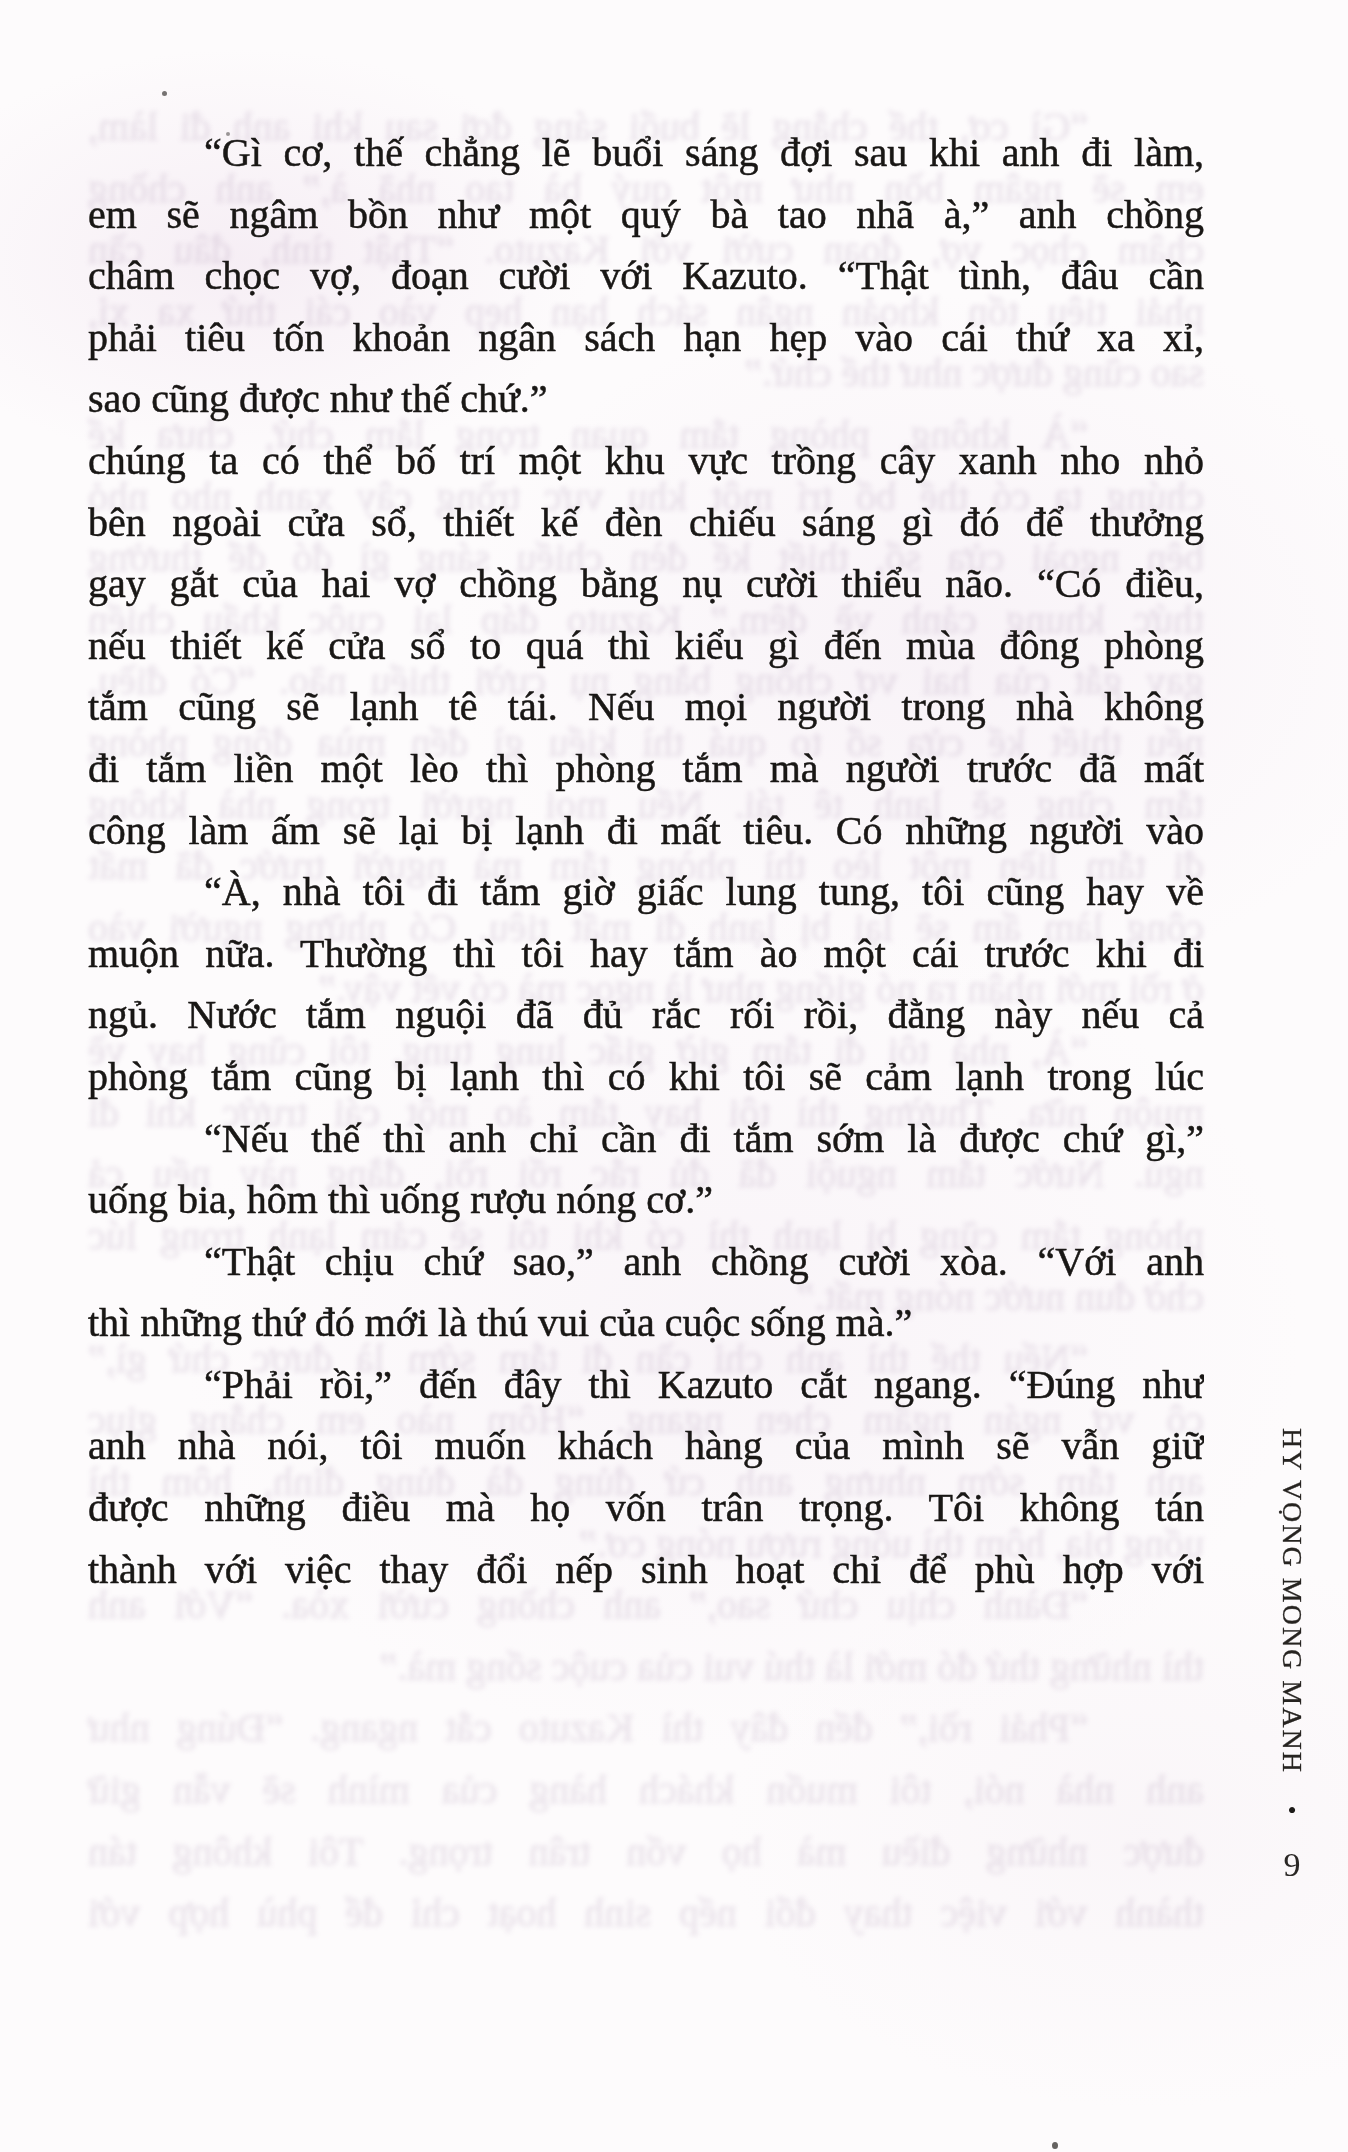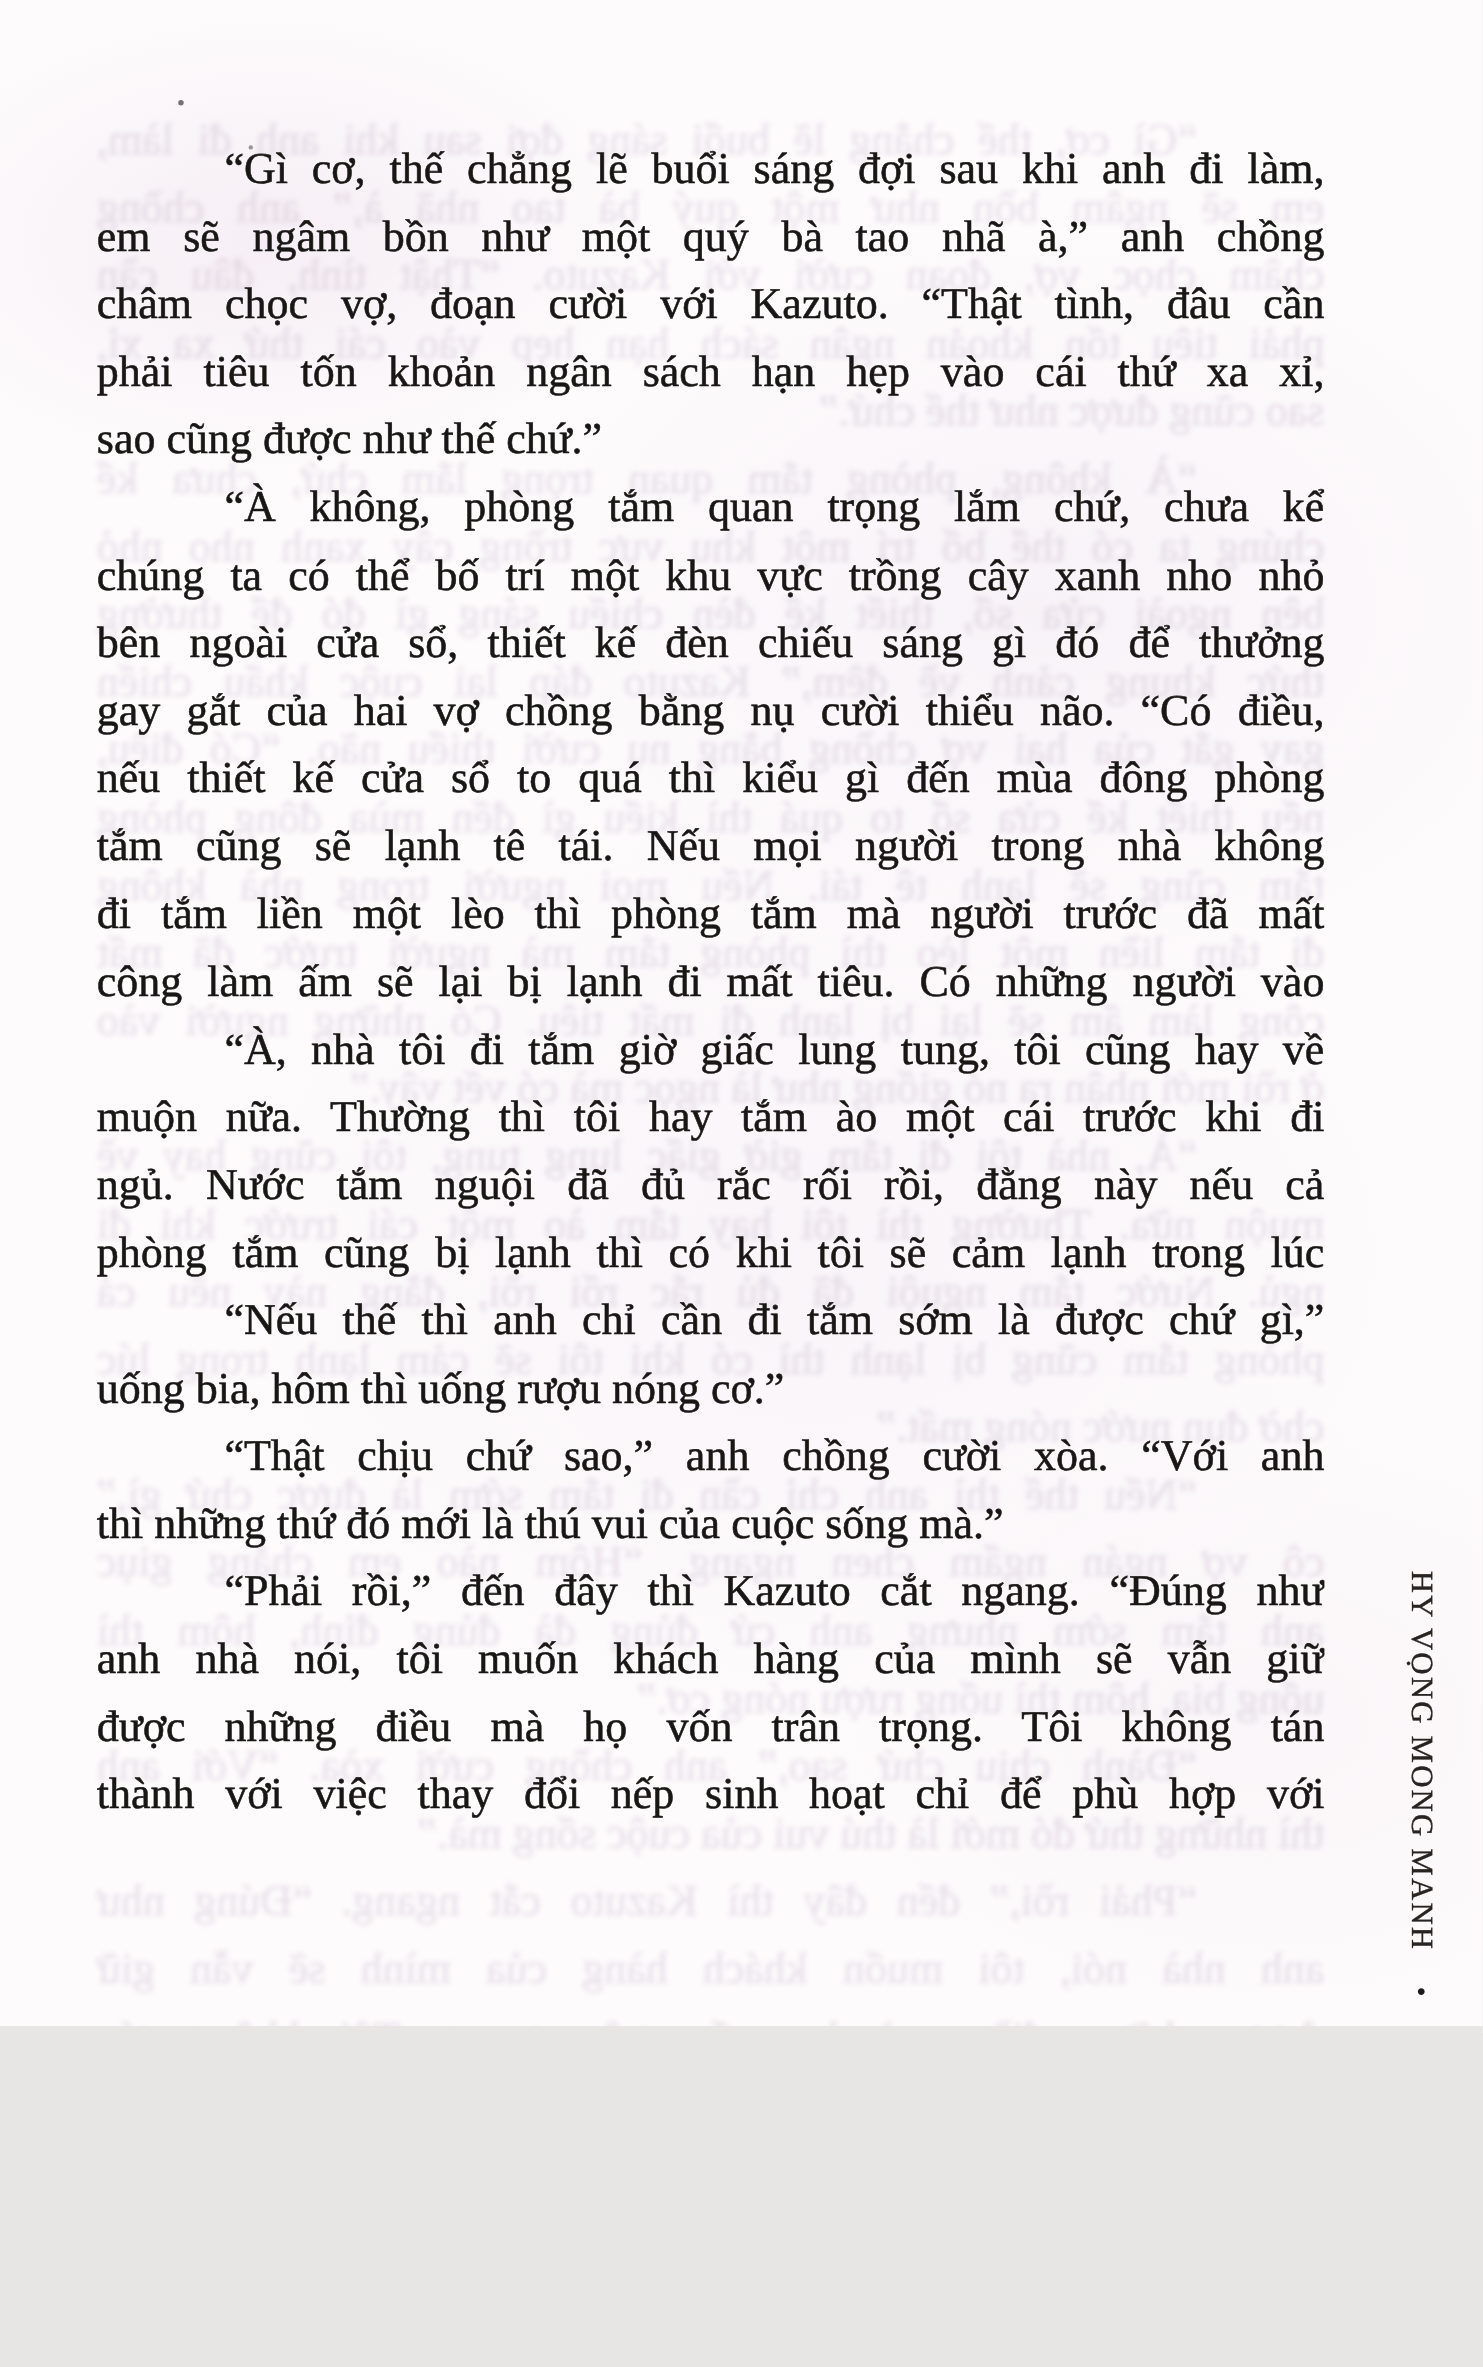--- a/index.html
+++ b/index.html
@@ -1,19 +1,19 @@
 <!DOCTYPE html>
 <html><head>
 <meta charset="utf-8">
 <style>
   html, body { margin: 0; padding: 0; background: #e8e6e4; }
   .page {
     position: relative;
     width: 1348px;
-    height: 1842px;
+    height: 2152px;
     margin: 0 auto;
     overflow: hidden;
     background:
       radial-gradient(ellipse 500px 300px at 18% 12%, rgba(233,214,231,.35), rgba(233,214,231,0) 70%),
       radial-gradient(ellipse 700px 500px at 70% 30%, rgba(236,222,236,.30), rgba(236,222,236,0) 70%),
       radial-gradient(ellipse 800px 600px at 55% 62%, rgba(238,226,238,.28), rgba(238,226,238,0) 70%),
       radial-gradient(ellipse 600px 400px at 85% 85%, rgba(240,230,238,.25), rgba(240,230,238,0) 70%),
       #fdfbfc;
     font-family: "Liberation Serif", "DejaVu Serif", serif;
   }
@@ -137,21 +137,20 @@
       <div class="line just">được những điều mà họ vốn trân trọng. Tôi không tán</div>
       <div class="line just">thành với việc thay đổi nếp sinh hoạt chỉ để phù hợp với</div>
     </div>
 
   <div class="text-block" id="text-block">
       <div class="line indent just">“Gì cơ, thế chẳng lẽ buổi sáng đợi sau khi anh đi làm,</div>
       <div class="line just">em sẽ ngâm bồn như một quý bà tao nhã à,” anh chồng</div>
       <div class="line just">châm chọc vợ, đoạn cười với Kazuto. “Thật tình, đâu cần</div>
       <div class="line just">phải tiêu tốn khoản ngân sách hạn hẹp vào cái thứ xa xỉ,</div>
       <div class="line">sao cũng được như thế chứ.”</div>
-      <div class="line indent just">“À không, phòng tắm quan trọng lắm chứ, chưa kể</div>
       <div class="line just">chúng ta có thể bố trí một khu vực trồng cây xanh nho nhỏ</div>
       <div class="line just">bên ngoài cửa sổ, thiết kế đèn chiếu sáng gì đó để thưởng</div>
       <div class="line just">gay gắt của hai vợ chồng bằng nụ cười thiểu não. “Có điều,</div>
       <div class="line just">nếu thiết kế cửa sổ to quá thì kiểu gì đến mùa đông phòng</div>
       <div class="line just">tắm cũng sẽ lạnh tê tái. Nếu mọi người trong nhà không</div>
       <div class="line just">đi tắm liền một lèo thì phòng tắm mà người trước đã mất</div>
       <div class="line just">công làm ấm sẽ lại bị lạnh đi mất tiêu. Có những người vào</div>
       <div class="line indent just">“À, nhà tôi đi tắm giờ giấc lung tung, tôi cũng hay về</div>
       <div class="line just">muộn nữa. Thường thì tôi hay tắm ào một cái trước khi đi</div>
       <div class="line just">ngủ. Nước tắm nguội đã đủ rắc rối rồi, đằng này nếu cả</div>

